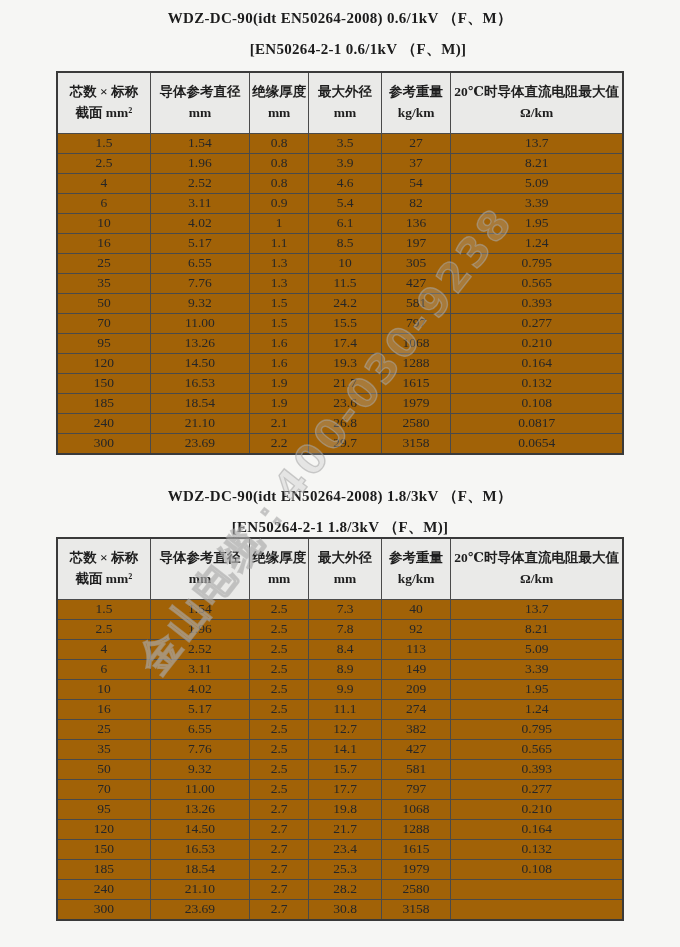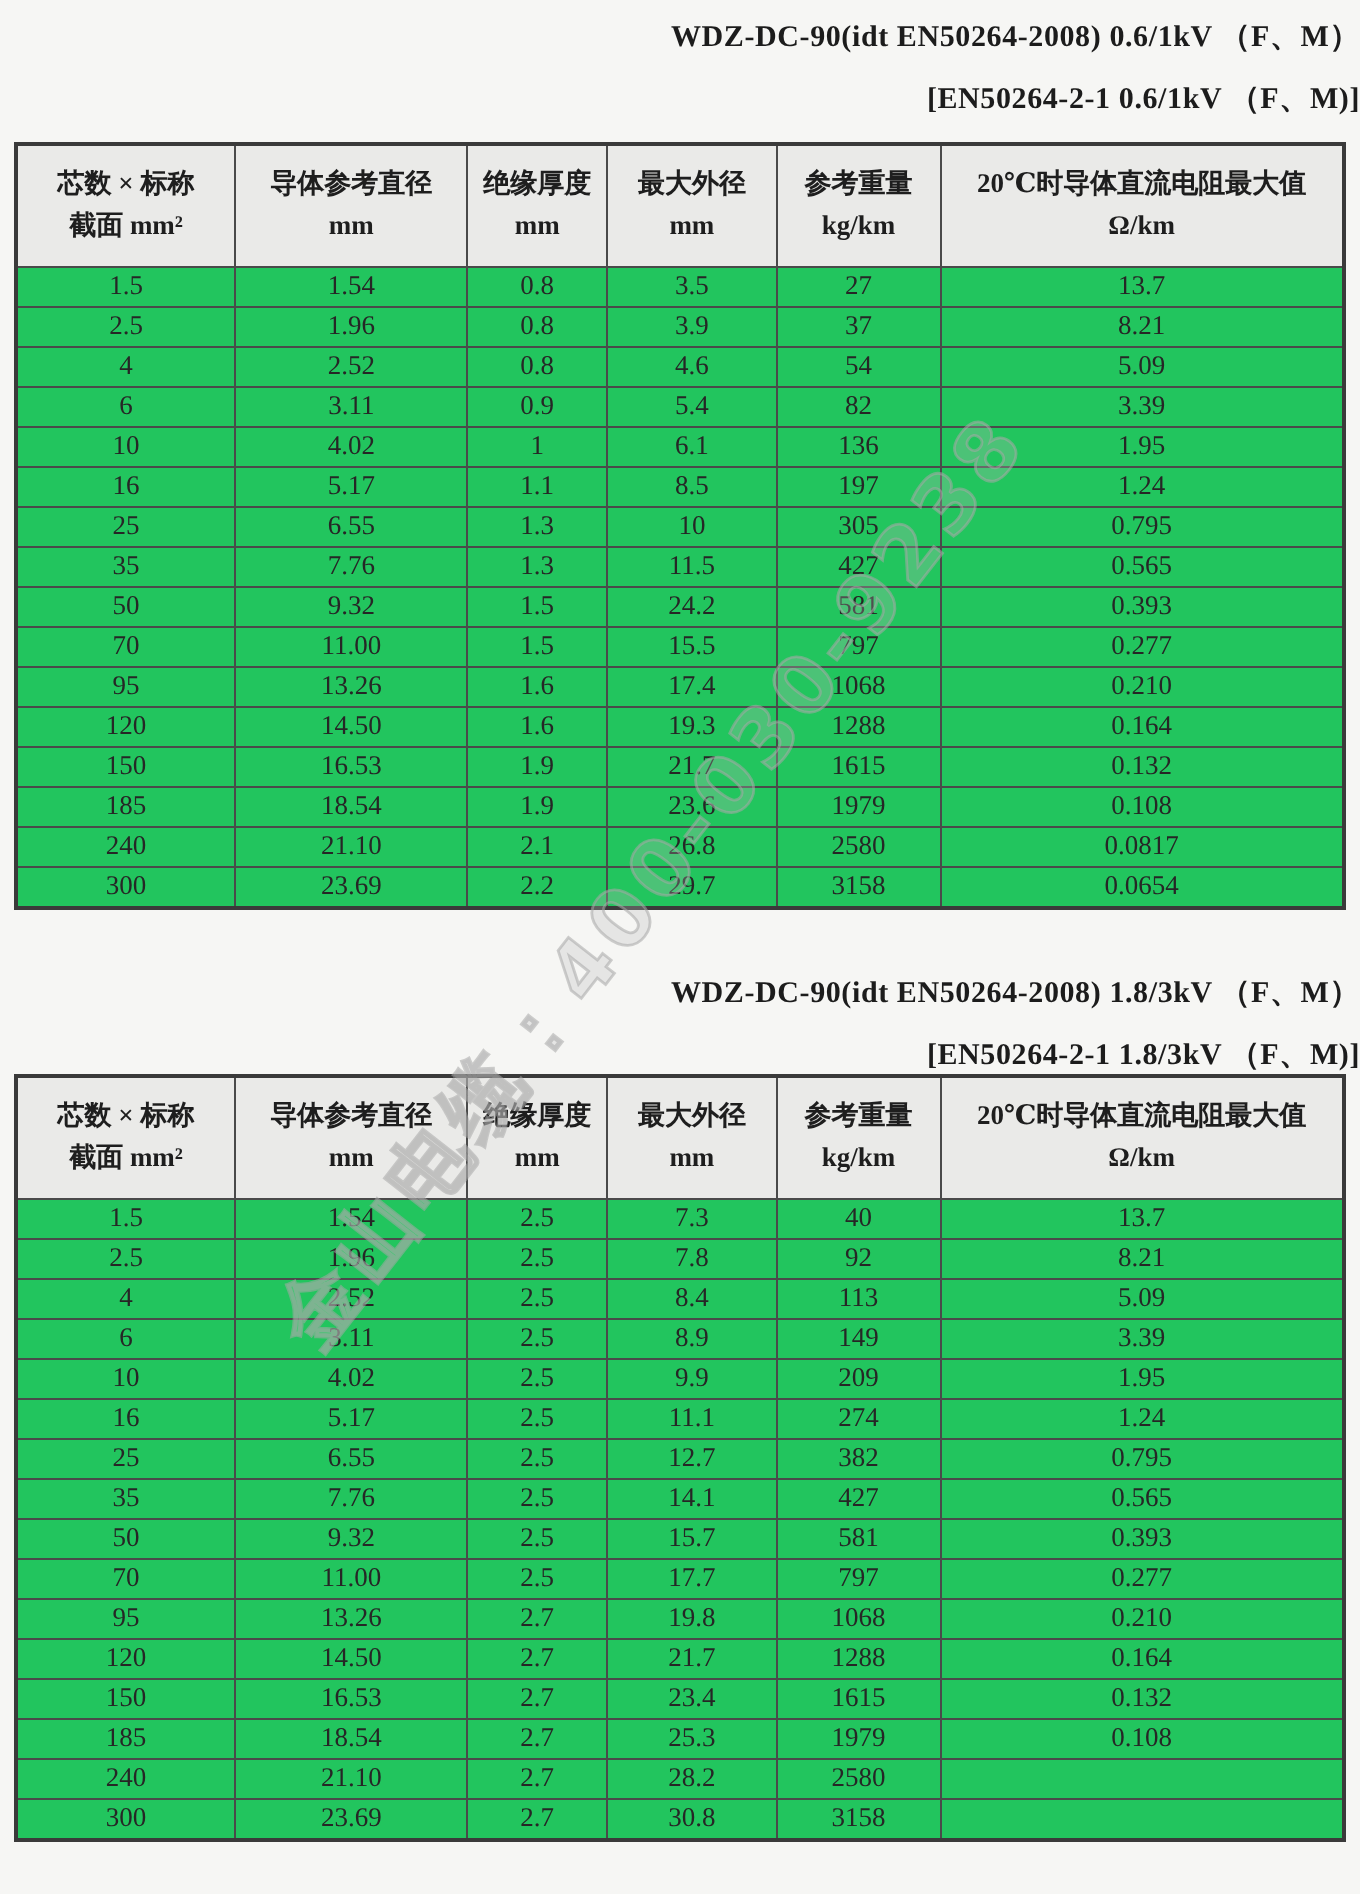--- a/index.html
+++ b/index.html
@@ -6,37 +6,37 @@
   body {
     width: 680px;
     height: 947px;
     background: #f6f6f4;
     font-family: "Liberation Serif", "DejaVu Serif", serif;
     color: #222;
     position: relative;
     overflow: hidden;
   }
   .doc-title {
-    text-align: right;
+    text-align: center;
     font-weight: bold;
     font-size: 15px;
     color: #1c1c1c;
     letter-spacing: 0.3px;
   }
   .title-1 { padding-top: 9px; }
   .subtitle-1 { padding-top: 12px; padding-bottom: 12px; margin-left: 36px; }
   .title-2 { padding-top: 32px; }
   .subtitle-2 { padding-top: 12px; }
 
   table.spec {
     border-collapse: collapse;
     table-layout: fixed;
-    width: 666px;
+    width: 568px;
     margin: 0 auto;
-    background: #22c55e;
+    background: #a16207;
     border: 2px solid #3a3a3a;
   }
   table.spec th, table.spec td {
     border: 1px solid #4a4a4a;
     text-align: center;
     vertical-align: middle;
     overflow: hidden;
   }
   table.spec th {
     background: #eaeae8;

